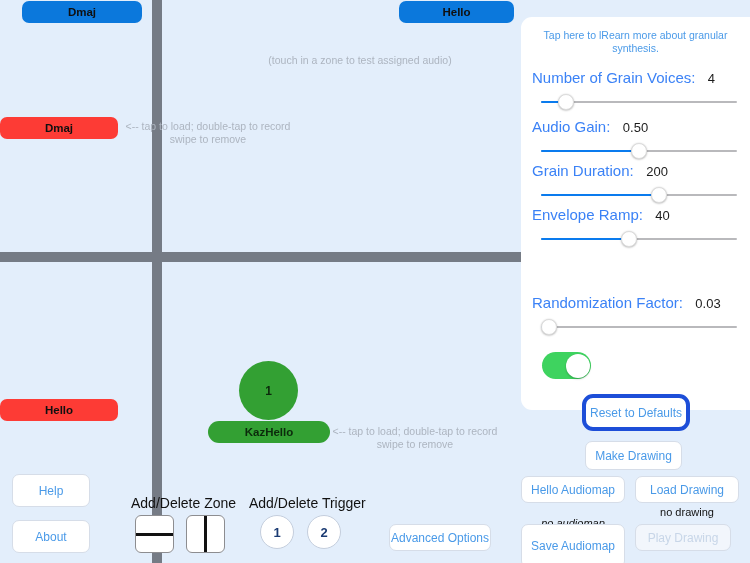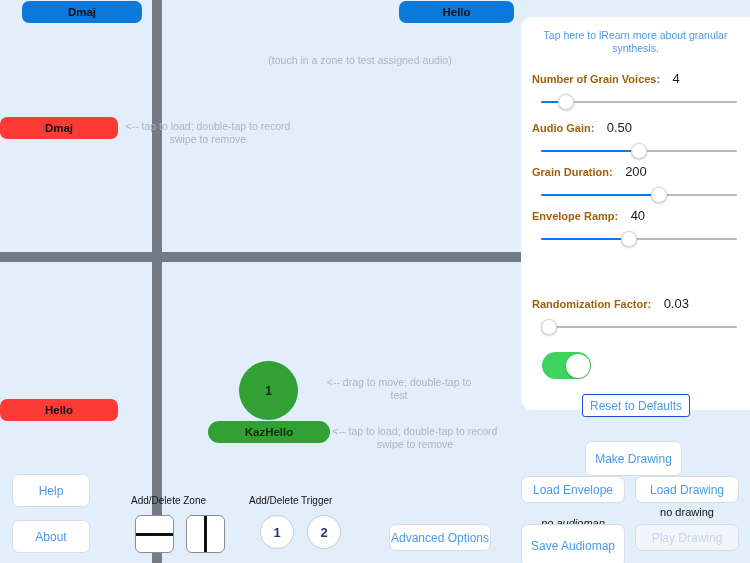--- a/index.html
+++ b/index.html
@@ -101,24 +101,23 @@
     color: #4a9ae8;
     font-size: 10.5px;
     line-height: 13px;
   }
   .param-row {
     position: absolute;
     left: 11px; width: 208px;
     height: 42px;
   }
   .param-label {
-    font-size: 11px;
-    color: #a16207;
+    font-size: 15px;
+    color: #3b82f6;
     white-space: nowrap;
-    font-weight: bold;
   }
   .param-value {
     font-size: 13px;
     color: #1c1c1c;
     margin-left: 8px;
   }
   .slider {
     position: relative;
     margin-top: 7px;
     height: 16px;
@@ -167,23 +166,23 @@
     position: absolute;
     right: 1.5px; top: 1.5px;
     width: 24px; height: 24px;
     border-radius: 50%;
     background: #fff;
     box-shadow: 0 1px 2px rgba(0,0,0,0.25);
   }
   #reset-btn {
     position: absolute;
     left: 61px; top: 377px;
-    width: 108px; height: 23px;
-    border-radius: 3px;
-    border: 1px solid #1d4ed8;
+    width: 108px; height: 37px;
+    border-radius: 11px;
+    border: 4px solid #1d4ed8;
     background: #fff;
     color: #4a9ae8;
     font-size: 12px;
     font-family: "Liberation Sans", sans-serif;
     display: flex; align-items: center; justify-content: center;
     cursor: pointer;
   }
 
   
   .lbtn {
@@ -196,39 +195,39 @@
     font-family: "Liberation Sans", sans-serif;
     display: flex; align-items: center; justify-content: center;
     cursor: pointer;
     white-space: nowrap;
   }
   .lbtn.disabled { color: #c8d6e8; background: #f2f6fc; }
 
   #btn-help   { left: 12px;  top: 474px; width: 78px;  height: 33px; }
   #btn-about  { left: 12px;  top: 520px; width: 78px;  height: 33px; border-radius: 7px; }
   #btn-advanced { left: 389px; top: 524px; width: 102px; height: 27px; }
-  #btn-make-drawing { left: 585px; top: 441px; width: 97px;  height: 35px; }
+  #btn-make-drawing { left: 585px; top: 441px; width: 97px;  height: 29px; }
   #btn-load-audiomap{ left: 521px; top: 476px; width: 104px; height: 27px; }
   #btn-load-drawing { left: 635px; top: 476px; width: 104px; height: 27px; }
   #btn-save-audiomap{ left: 521px; top: 524px; width: 104px; height: 44px; }
-  #btn-play-drawing { left: 635px; top: 524px; width: 104px; height: 27px; }
+  #btn-play-drawing { left: 635px; top: 524px; width: 96px; height: 27px; }
 
   .status-txt {
     position: absolute;
     font-size: 11px;
     color: #111;
     text-align: center;
   }
   #status-audiomap { left: 521px; top: 506px; width: 104px; font-style: italic; margin-top: 11px; }
   #status-drawing  { left: 635px; top: 506px; width: 104px; }
 
   
   .ctl-label {
     position: absolute;
-    font-size: 10px;
+    font-size: 14px;
     color: #111;
     white-space: nowrap;
   }
   #lbl-zone    { left: 131px; top: 495px; }
   #lbl-trigger { left: 249px; top: 495px; }
 
   .split-icon {
     position: absolute;
     width: 39px; height: 38px;
     border-radius: 6px;
@@ -276,21 +275,20 @@
   <div class="pill blue" id="zone-btn-tr">Hello</div>
   <div class="pill red" id="zone-btn-l1">Dmaj</div>
   <div class="pill red" id="zone-btn-l2">Hello</div>
 
   <div class="hint" id="hint-touch-zone">(touch in a zone to test assigned audio)</div>
   <div class="hint" id="hint-zone-load">&lt;-- tap to load; double-tap to record
 swipe to remove</div>
 
   <div id="trigger-circle">1</div>
   <div id="trigger-pill">KazHello</div>
-  <div class="hint" id="hint-drag-move">&lt;-- drag to move; double-tap to test</div>
   <div class="hint" id="hint-trig-load">&lt;-- tap to load; double-tap to record
 swipe to remove</div>
 
   <div id="adv-panel">
     <div id="adv-link">Tap here to lRearn more
 about granular synthesis.</div>
 
     <div class="param-row" style="top:52px">
       <span class="param-label">Number of Grain Voices:</span>
       <span class="param-value">4</span>
@@ -356,20 +354,20 @@
   <div class="split-icon" id="icon-split-h"></div>
   <div class="split-icon" id="icon-split-v"></div>
 
   <div class="ctl-label" id="lbl-trigger">Add/Delete Trigger</div>
   <div class="num-circle" id="trig-1">1</div>
   <div class="num-circle" id="trig-2">2</div>
 
   <div class="lbtn" id="btn-advanced">Advanced Options</div>
 
   <div class="lbtn" id="btn-make-drawing">Make Drawing</div>
-  <div class="lbtn" id="btn-load-audiomap">Load Envelope</div>
+  <div class="lbtn" id="btn-load-audiomap">Hello Audiomap</div>
   <div class="lbtn" id="btn-load-drawing">Load Drawing</div>
   <div class="status-txt" id="status-audiomap">no audiomap</div>
   <div class="status-txt" id="status-drawing">no drawing</div>
   <div class="lbtn" id="btn-save-audiomap">Save Audiomap</div>
   <div class="lbtn disabled" id="btn-play-drawing">Play Drawing</div>
 
 </div>
 
 </body></html>

